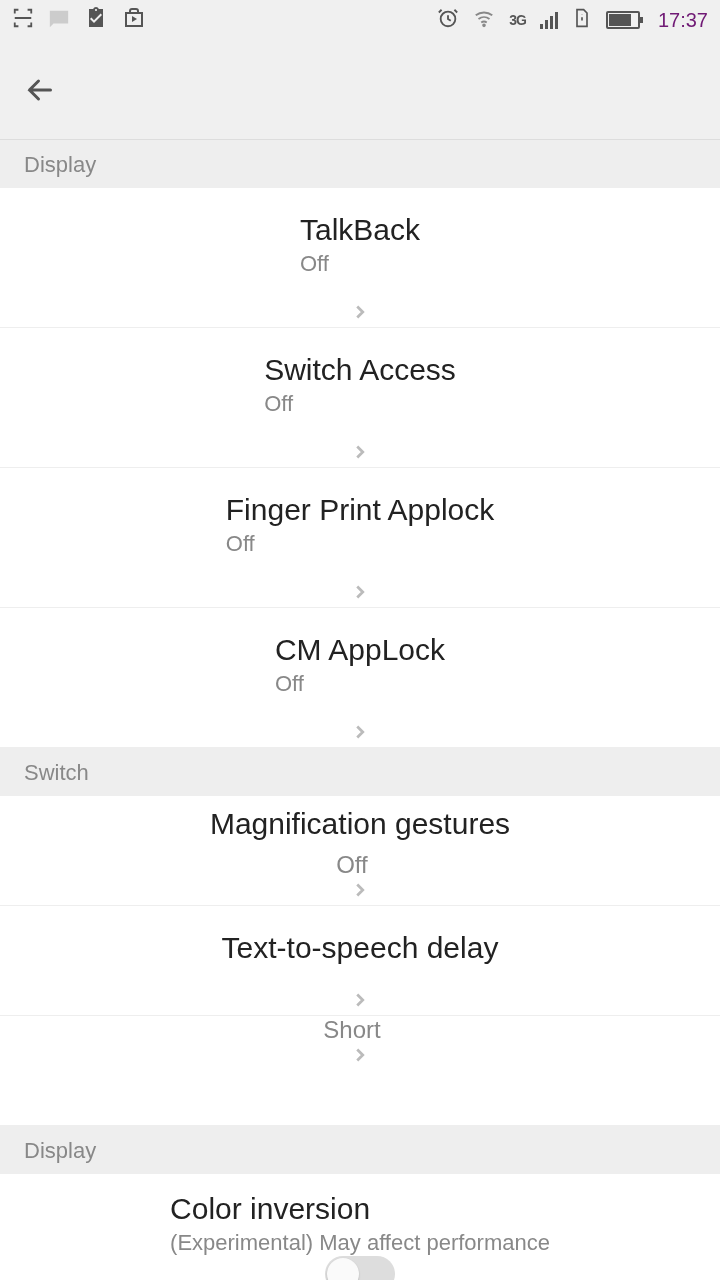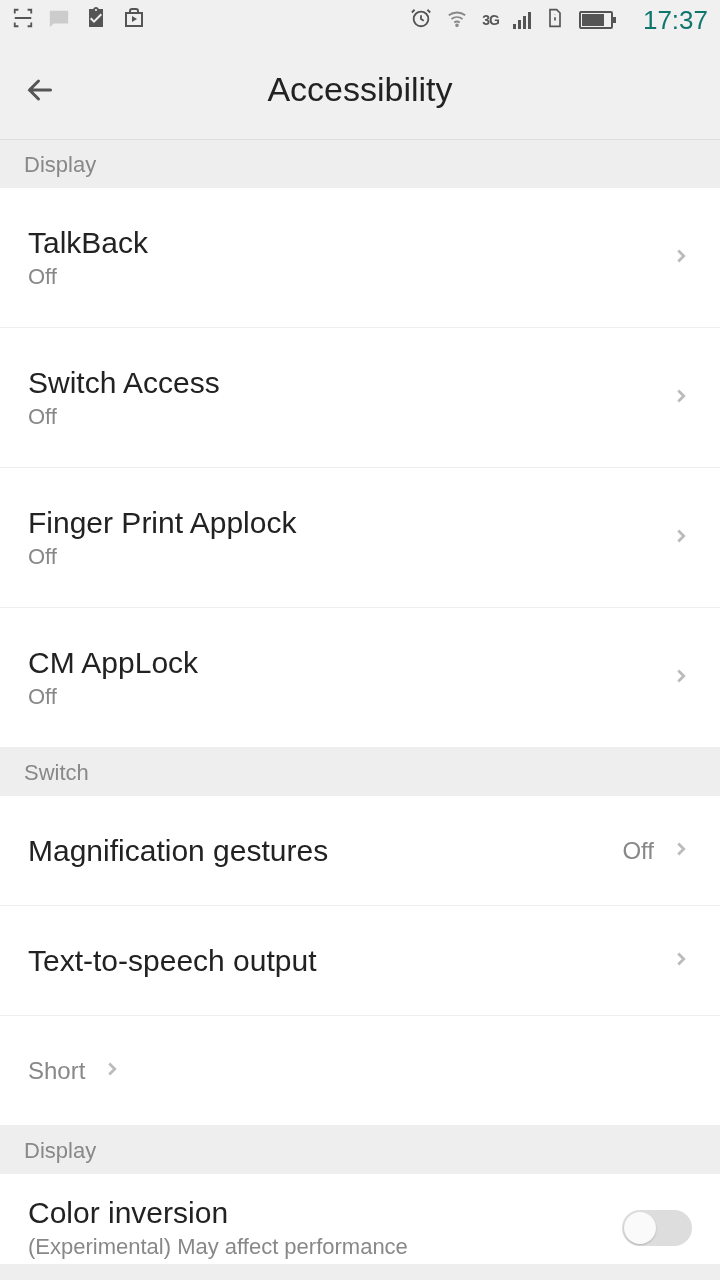--- a/index.html
+++ b/index.html
@@ -1,26 +1,26 @@
 <!DOCTYPE html>
 <html><head>
 <meta charset="utf-8">
 <style>
   * { box-sizing: border-box; margin: 0; padding: 0; }
   html, body { width: 720px; height: 1280px; font-family: -apple-system, Helvetica, Arial, sans-serif; background: #f0f0f0; color: #222; }
   .status-bar { height: 40px; background: #f0f0f0; display: flex; align-items: center; justify-content: space-between; padding: 0 12px; font-size: 20px; color: #555; }
   .status-left, .status-right { display: flex; align-items: center; gap: 14px; }
   .status-right { gap: 14px; }
-  .clock { font-size: 26px; color: #0f766e; margin-left: 16px; }
+  .clock { font-size: 20px; color: #701a75; margin-left: 4px; }
   .header { height: 100px; background: #f0f0f0; display: flex; align-items: center; position: relative; border-bottom: 1px solid #ddd; }
   .back-btn { width: 80px; height: 100%; display: flex; align-items: center; justify-content: center; }
   .title { position: absolute; left: 0; right: 0; text-align: center; font-size: 34px; font-weight: 400; color: #222; pointer-events: none; }
   .section-header { background: #eeeeee; padding: 12px 24px 10px; font-size: 22px; color: #888; }
   .list { background: #fff; }
-  .row { display: flex; align-items: center; padding: 0 28px; min-height: 140px; border-bottom: 1px solid #eee; }
+  .row { display: flex; align-items: center; padding: 0 28px; min-height: 140px; border-bottom: 1px solid #eee; flex-direction: column; }
   .row.compact { min-height: 110px; }
   .row-main { flex: 1; display: flex; flex-direction: column; justify-content: center; gap: 4px; }
   .row-title { font-size: 30px; color: #222; }
   .row-sub { font-size: 22px; color: #888; }
   .row-value { font-size: 24px; color: #888; margin-right: 16px; }
   .chevron { color: #bbb; }
   .toggle { width: 70px; height: 36px; background: #ddd; border-radius: 18px; position: relative; }
   .toggle .knob { position: absolute; left: 2px; top: 2px; width: 32px; height: 32px; background: #fafafa; border-radius: 50%; box-shadow: 0 1px 2px rgba(0,0,0,.2); }
   .watermark { position: absolute; top: 560px; left: 60px; right: 20px; height: 140px; pointer-events: none; opacity: 0.4; display:flex; align-items:center; justify-content:center; }
   .signal-bars { display:inline-flex; align-items:flex-end; gap:2px; height:18px; }
@@ -96,21 +96,20 @@
       <span class="clock">17:37</span>
     </div>
   </div>
 
   <div class="header">
     <div class="back-btn">
       <svg width="36" height="36" viewBox="0 0 24 24" fill="none" stroke="#555" stroke-width="2" stroke-linecap="round">
           <path d="M19 12H5M11 6l-6 6 6 6"></path>
         </svg>
     </div>
-    <div class="title">Accessibility</div>
   </div>
 
   <div class="section-header">Display</div>
   <div class="list">
     <div class="row">
       <div class="row-main">
         <div class="row-title">TalkBack</div>
         <div class="row-sub">Off</div>
       </div>
       <span class="chevron"><svg width="22" height="22" viewBox="0 0 24 24" fill="none" stroke="#bbb" stroke-width="3">
@@ -152,21 +151,21 @@
       <div class="row-main">
         <div class="row-title">Magnification gestures</div>
       </div>
       <div class="row-value">Off</div>
       <span class="chevron"><svg width="22" height="22" viewBox="0 0 24 24" fill="none" stroke="#bbb" stroke-width="3">
             <path d="M9 6l6 6-6 6"></path>
           </svg></span>
     </div>
     <div class="row compact">
       <div class="row-main">
-        <div class="row-title">Text-to-speech output</div>
+        <div class="row-title">Text-to-speech delay</div>
       </div>
       <span class="chevron"><svg width="22" height="22" viewBox="0 0 24 24" fill="none" stroke="#bbb" stroke-width="3">
             <path d="M9 6l6 6-6 6"></path>
           </svg></span>
     </div>
     <div class="row compact">
       <div class="row-value">Short</div>
       <span class="chevron"><svg width="22" height="22" viewBox="0 0 24 24" fill="none" stroke="#bbb" stroke-width="3">
             <path d="M9 6l6 6-6 6"></path>
           </svg></span>

